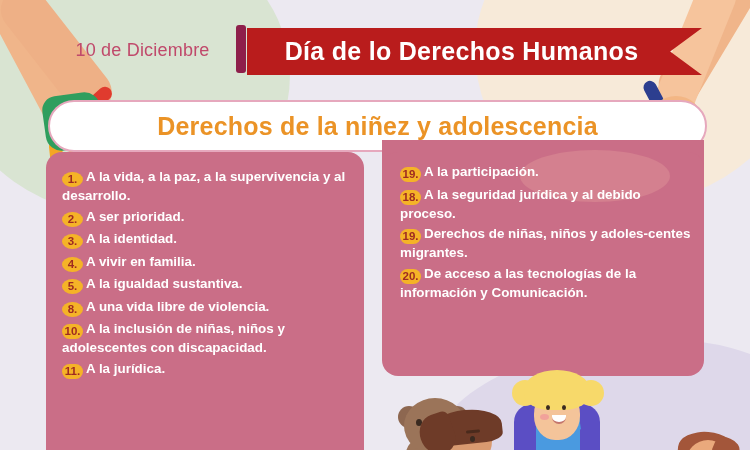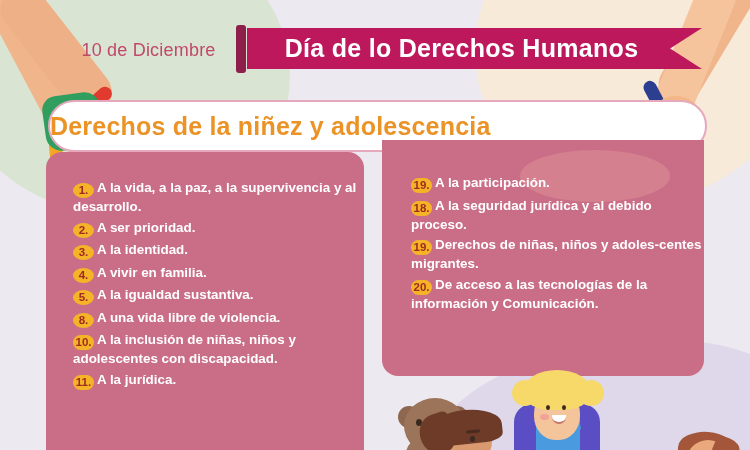--- a/index.html
+++ b/index.html
@@ -81,43 +81,43 @@
   .eye-a{right:36px;top:44px;}
   .eye-b{right:18px;top:44px;}
   .f-r1{right:48px;top:-2px;width:13px;height:28px;background:#2c3e8f;transform:rotate(-28deg);}
   .f-r2{right:58px;top:22px;width:13px;height:32px;background:#e03b2e;transform:rotate(-58deg);}
   .f-r3{right:48px;top:44px;width:13px;height:34px;background:#2f9e5e;transform:rotate(-28deg);}
   .f-r4{right:28px;top:48px;width:13px;height:34px;background:#6b4fb0;transform:rotate(-6deg);}
   .f-r5{right:8px;top:46px;width:12px;height:32px;background:#f5a623;transform:rotate(12deg);}
 
   
   .date{
-    position:absolute;left:66px;top:40px;width:165px;
+    position:absolute;left:60px;top:40px;width:165px;
     text-align:center;color:#c0496b;font-size:18px;letter-spacing:.2px;
   }
   .ribbon-main{
-    position:absolute;left:247px;top:28px;width:455px;height:41px;
-    background:#be185d;
+    position:absolute;left:247px;top:28px;width:455px;height:47px;
+    background:#b91c1c;
     clip-path:polygon(0 0, 100% 0, 93% 50%, 100% 100%, 0 100%);
     display:flex;align-items:center;justify-content:center;
   }
   .ribbon-tab{
     position:absolute;left:236px;top:25px;width:10px;height:48px;
     background:#8e1f4b;border-radius:3px;
   }
   .ribbon-title{
     color:#ffffff;font-size:25px;font-weight:bold;letter-spacing:.3px;
     margin-right:26px;white-space:nowrap;
   }
 
   
   .pill{
     position:absolute;left:48px;top:100px;width:655px;height:48px;
     background:#ffffff;border:2px solid #e6a8bd;border-radius:26px;
-    display:flex;align-items:center;
+    display:flex;align-items:center;justify-content:center;
   }
   .pill-title{
     color:#eb9326;font-size:25px;font-weight:bold;white-space:nowrap;
     letter-spacing:.2px;
   }
 
   
   .panel{
     position:absolute;background:#ca6e87;
   }
@@ -131,21 +131,21 @@
   }
   .panel-right-top{
     left:382px;top:140px;width:322px;height:40px;background:#ca6e87;
   }
   .panel-blotch{
     position:absolute;left:520px;top:150px;width:150px;height:52px;
     background:#d4808f;border-radius:50%;pointer-events:none;
   }
 
   ol.rights{
-    position:absolute;margin:11px;padding:0;list-style:none;
+    position:absolute;margin:0;padding:0;list-style:none;
     color:#ffffff;font-size:13.4px;line-height:1.29;font-weight:bold;
   }
   ol.rights.col-l{left:62px;top:168px;width:292px;}
   ol.rights.col-r{left:400px;top:163px;width:292px;}
   ol.rights li{
     margin:0 0 3.5px 0;padding:0;text-indent:0;
   }
   .num{
     display:inline-block;min-width:17px;height:15px;line-height:15px;
     background:#f5b327;color:#9e2b21;border-radius:50%/50%;

